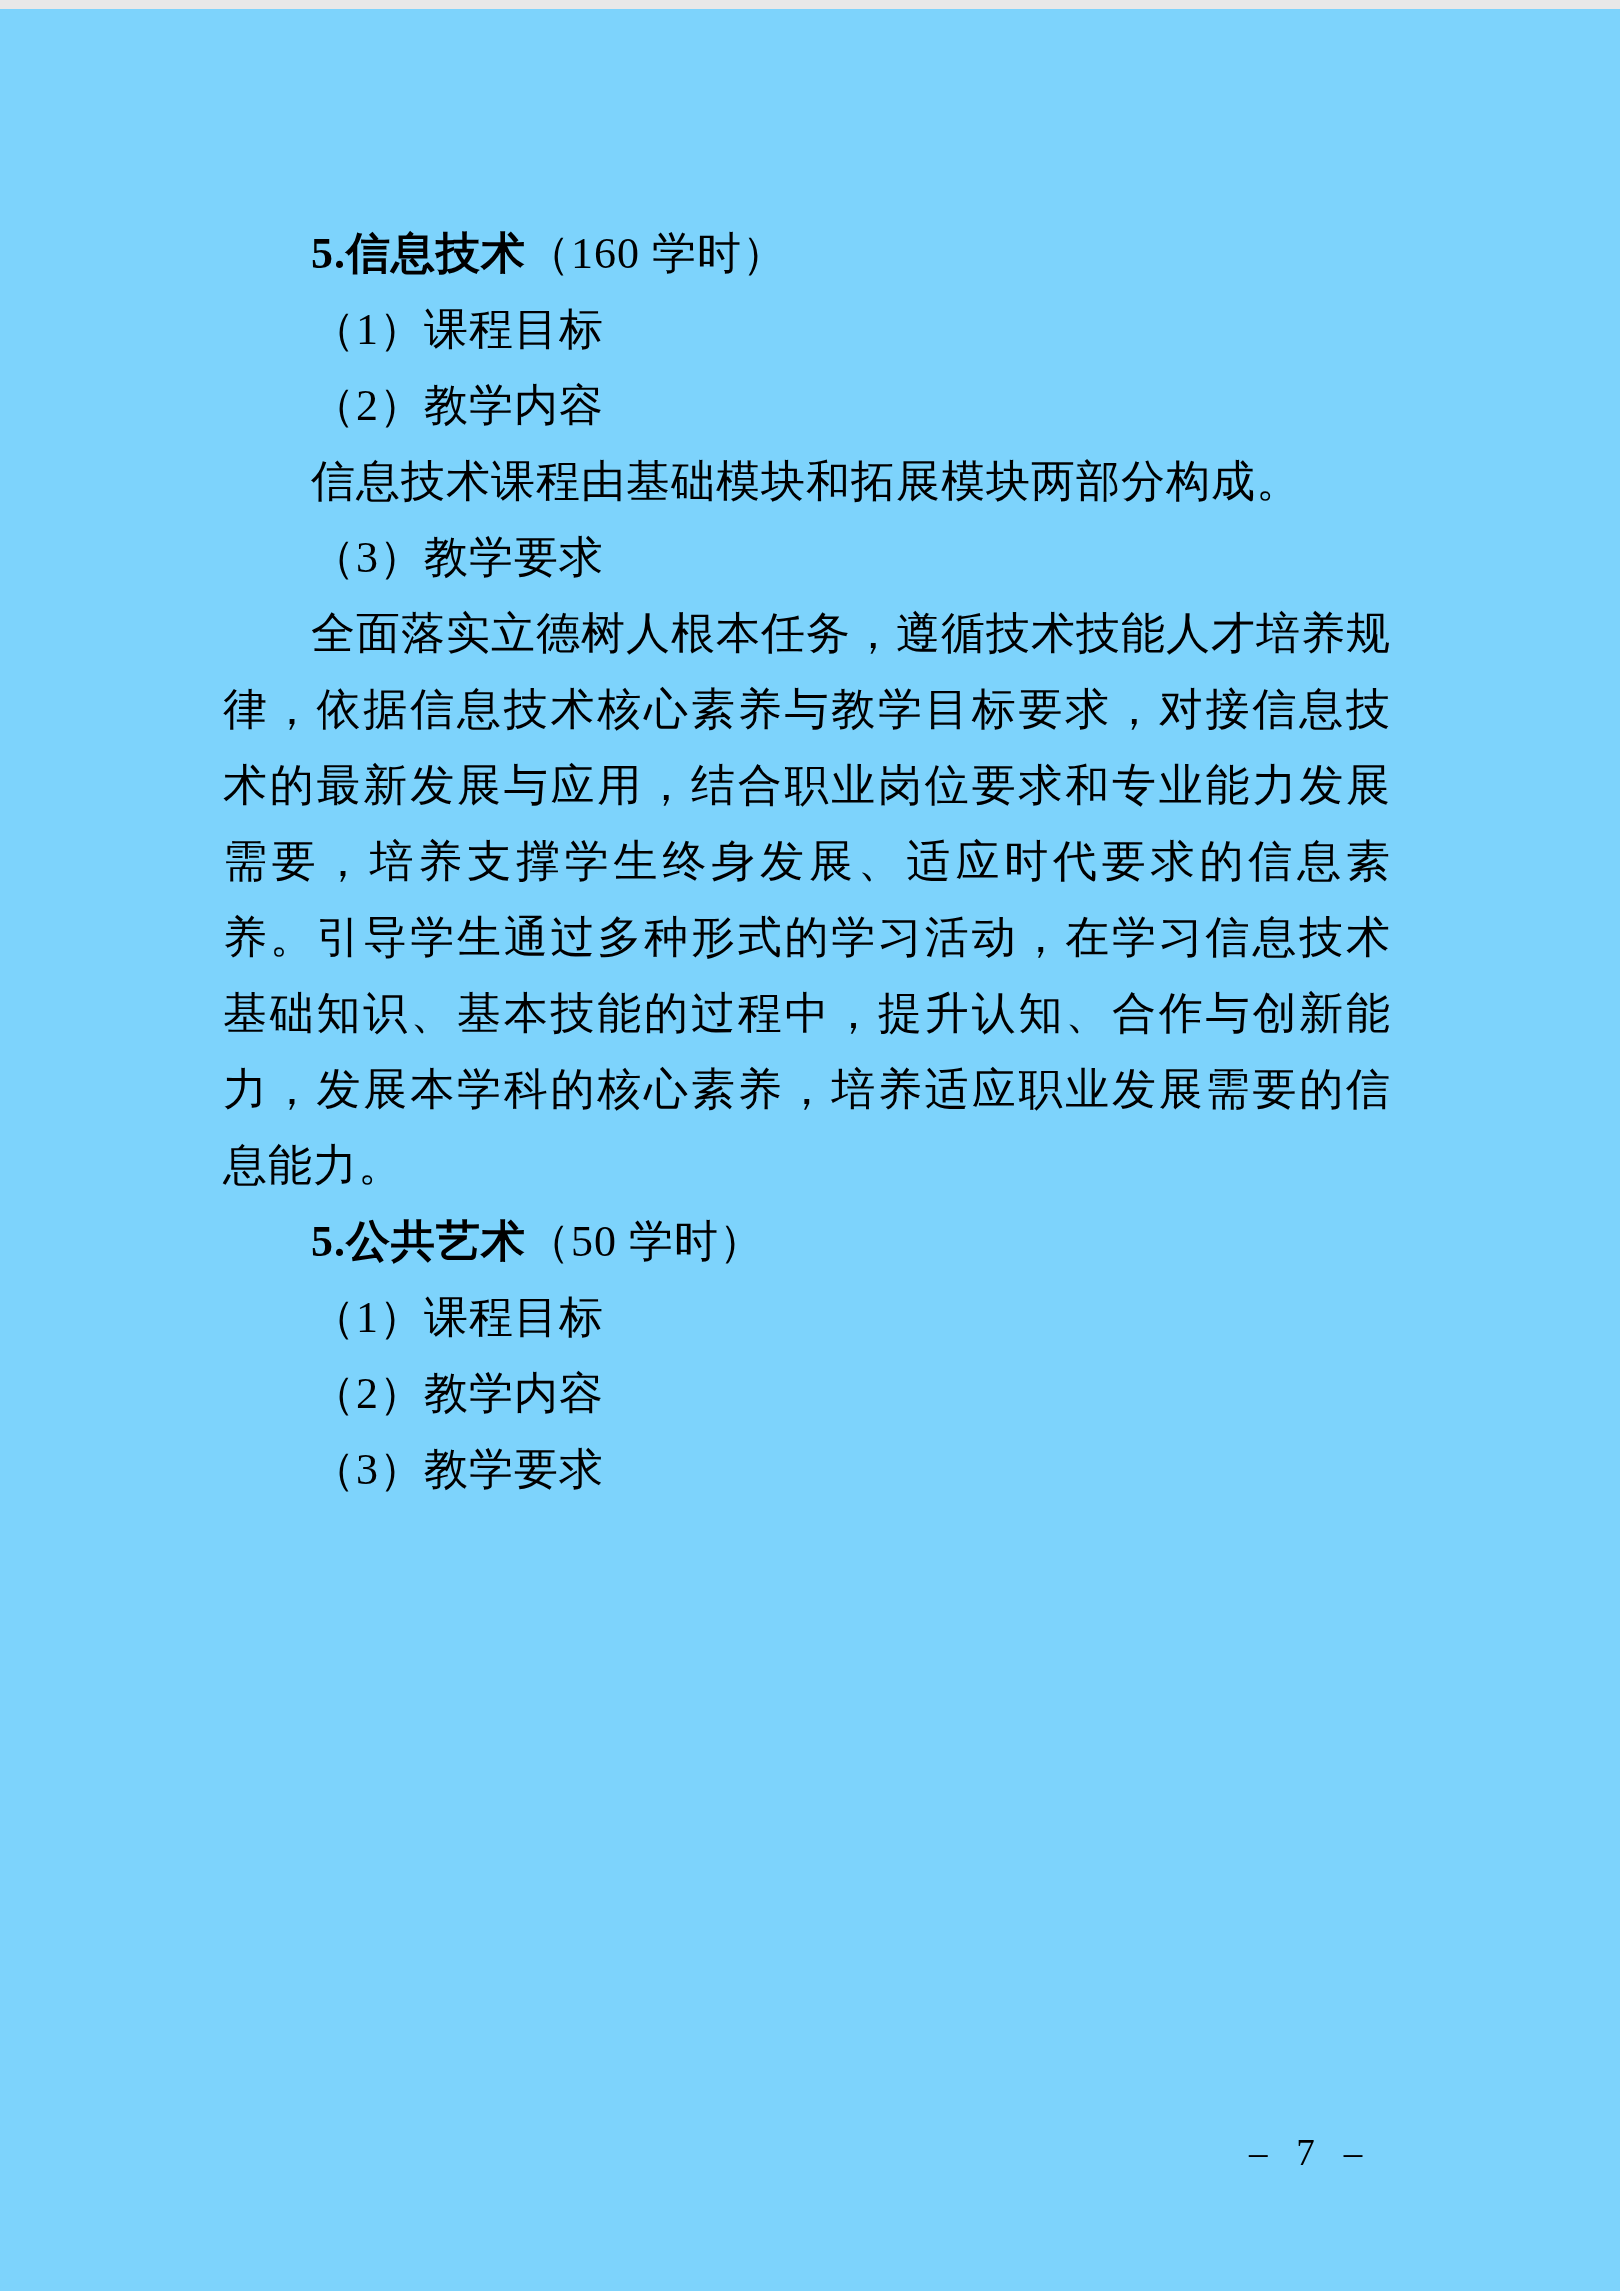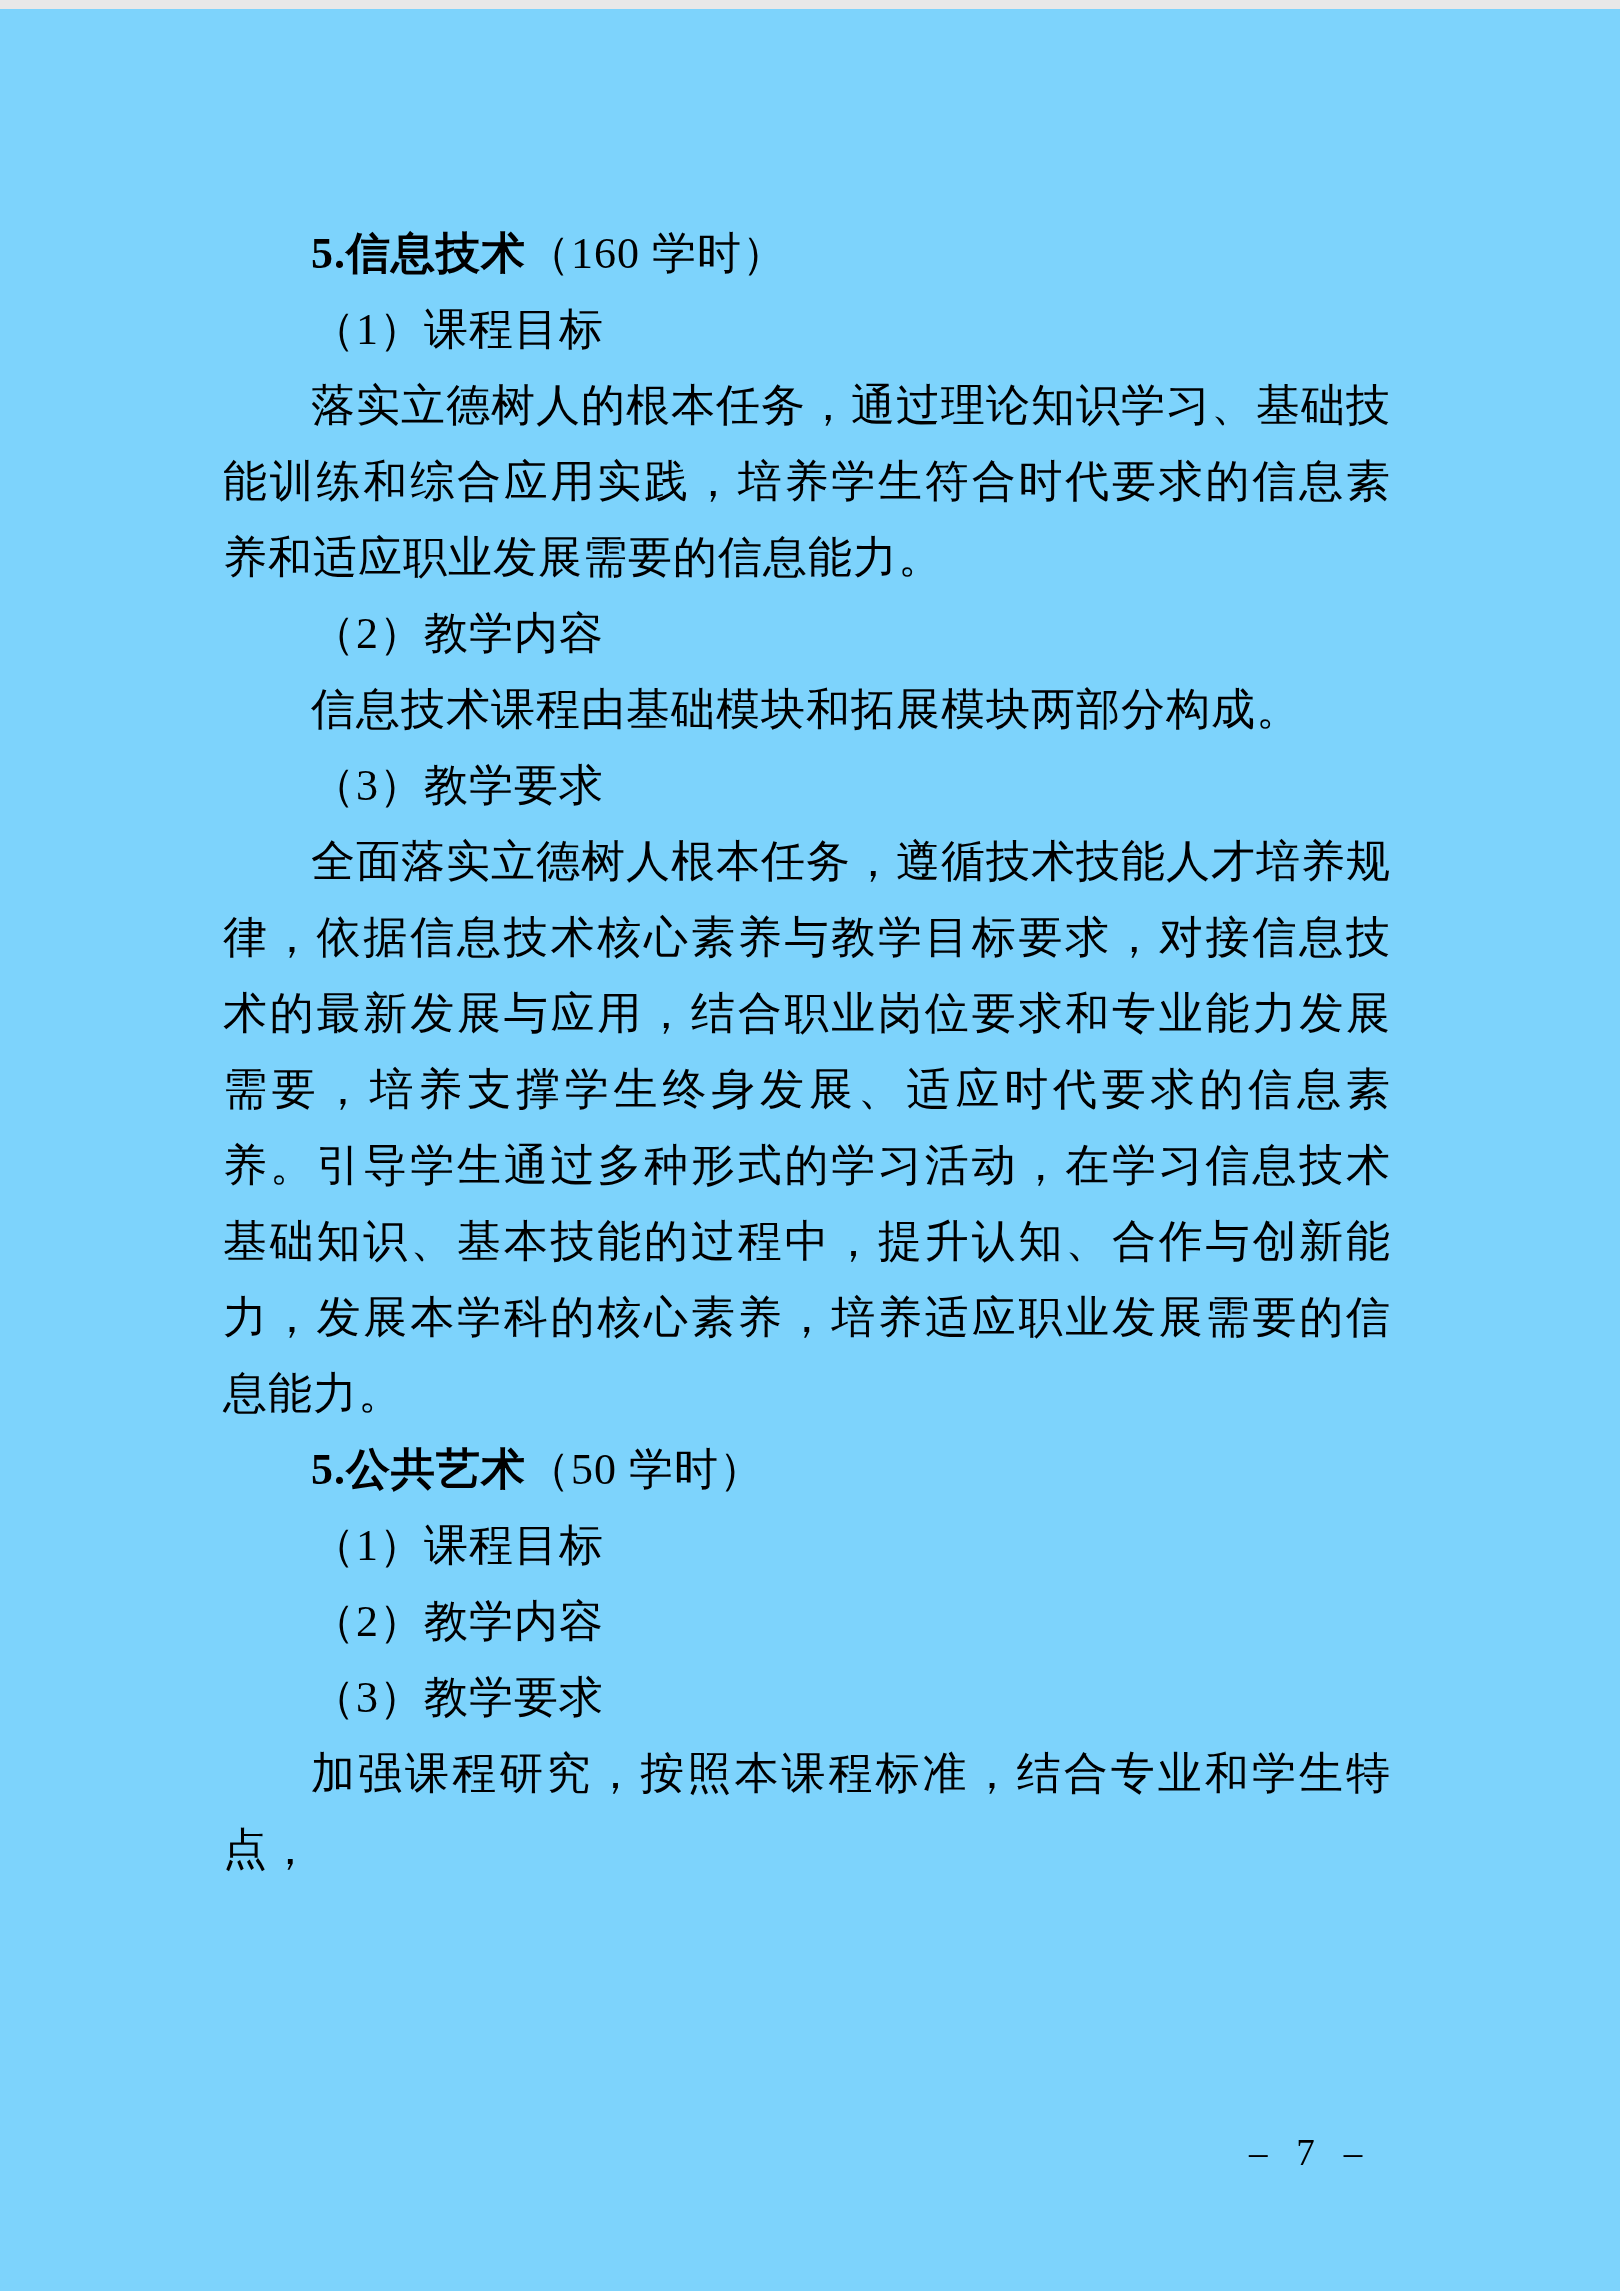--- a/index.html
+++ b/index.html
@@ -53,39 +53,37 @@
 </head>
 <body>
 
 <div class="page">
   <main class="content">
 
     <p class="section-heading"><span class="heading-bold">5.信息技术</span><span class="heading-hours">（160 学时）</span></p>
 
     <p class="subheading">（1）课程目标</p>
 
-    <p class="paragraph">落实立德树人的根本任务，通过理论知识学习、基础技能训练和综合应用实践，培养学生符合时代要求的信息素养和适应职业发展需要的信息能力。</p>
 
     <p class="subheading">（2）教学内容</p>
 
     <p class="paragraph">信息技术课程由基础模块和拓展模块两部分构成。</p>
 
     <p class="subheading">（3）教学要求</p>
 
     <p class="paragraph">全面落实立德树人根本任务，遵循技术技能人才培养规律，依据信息技术核心素养与教学目标要求，对接信息技术的最新发展与应用，结合职业岗位要求和专业能力发展需要，培养支撑学生终身发展、适应时代要求的信息素养。引导学生通过多种形式的学习活动，在学习信息技术基础知识、基本技能的过程中，提升认知、合作与创新能力，发展本学科的核心素养，培养适应职业发展需要的信息能力。</p>
 
     <p class="section-heading"><span class="heading-bold">5.公共艺术</span><span class="heading-hours">（50 学时）</span></p>
 
     <p class="subheading">（1）课程目标</p>
 
 
     <p class="subheading">（2）教学内容</p>
 
 
     <p class="subheading">（3）教学要求</p>
 
-    <p class="paragraph">加强课程研究，按照本课程标准，结合专业和学生特点，</p>
 
   </main>
 
   <div class="footer-pageno">– 7 –</div>
 </div>
 
 
 </body></html>

